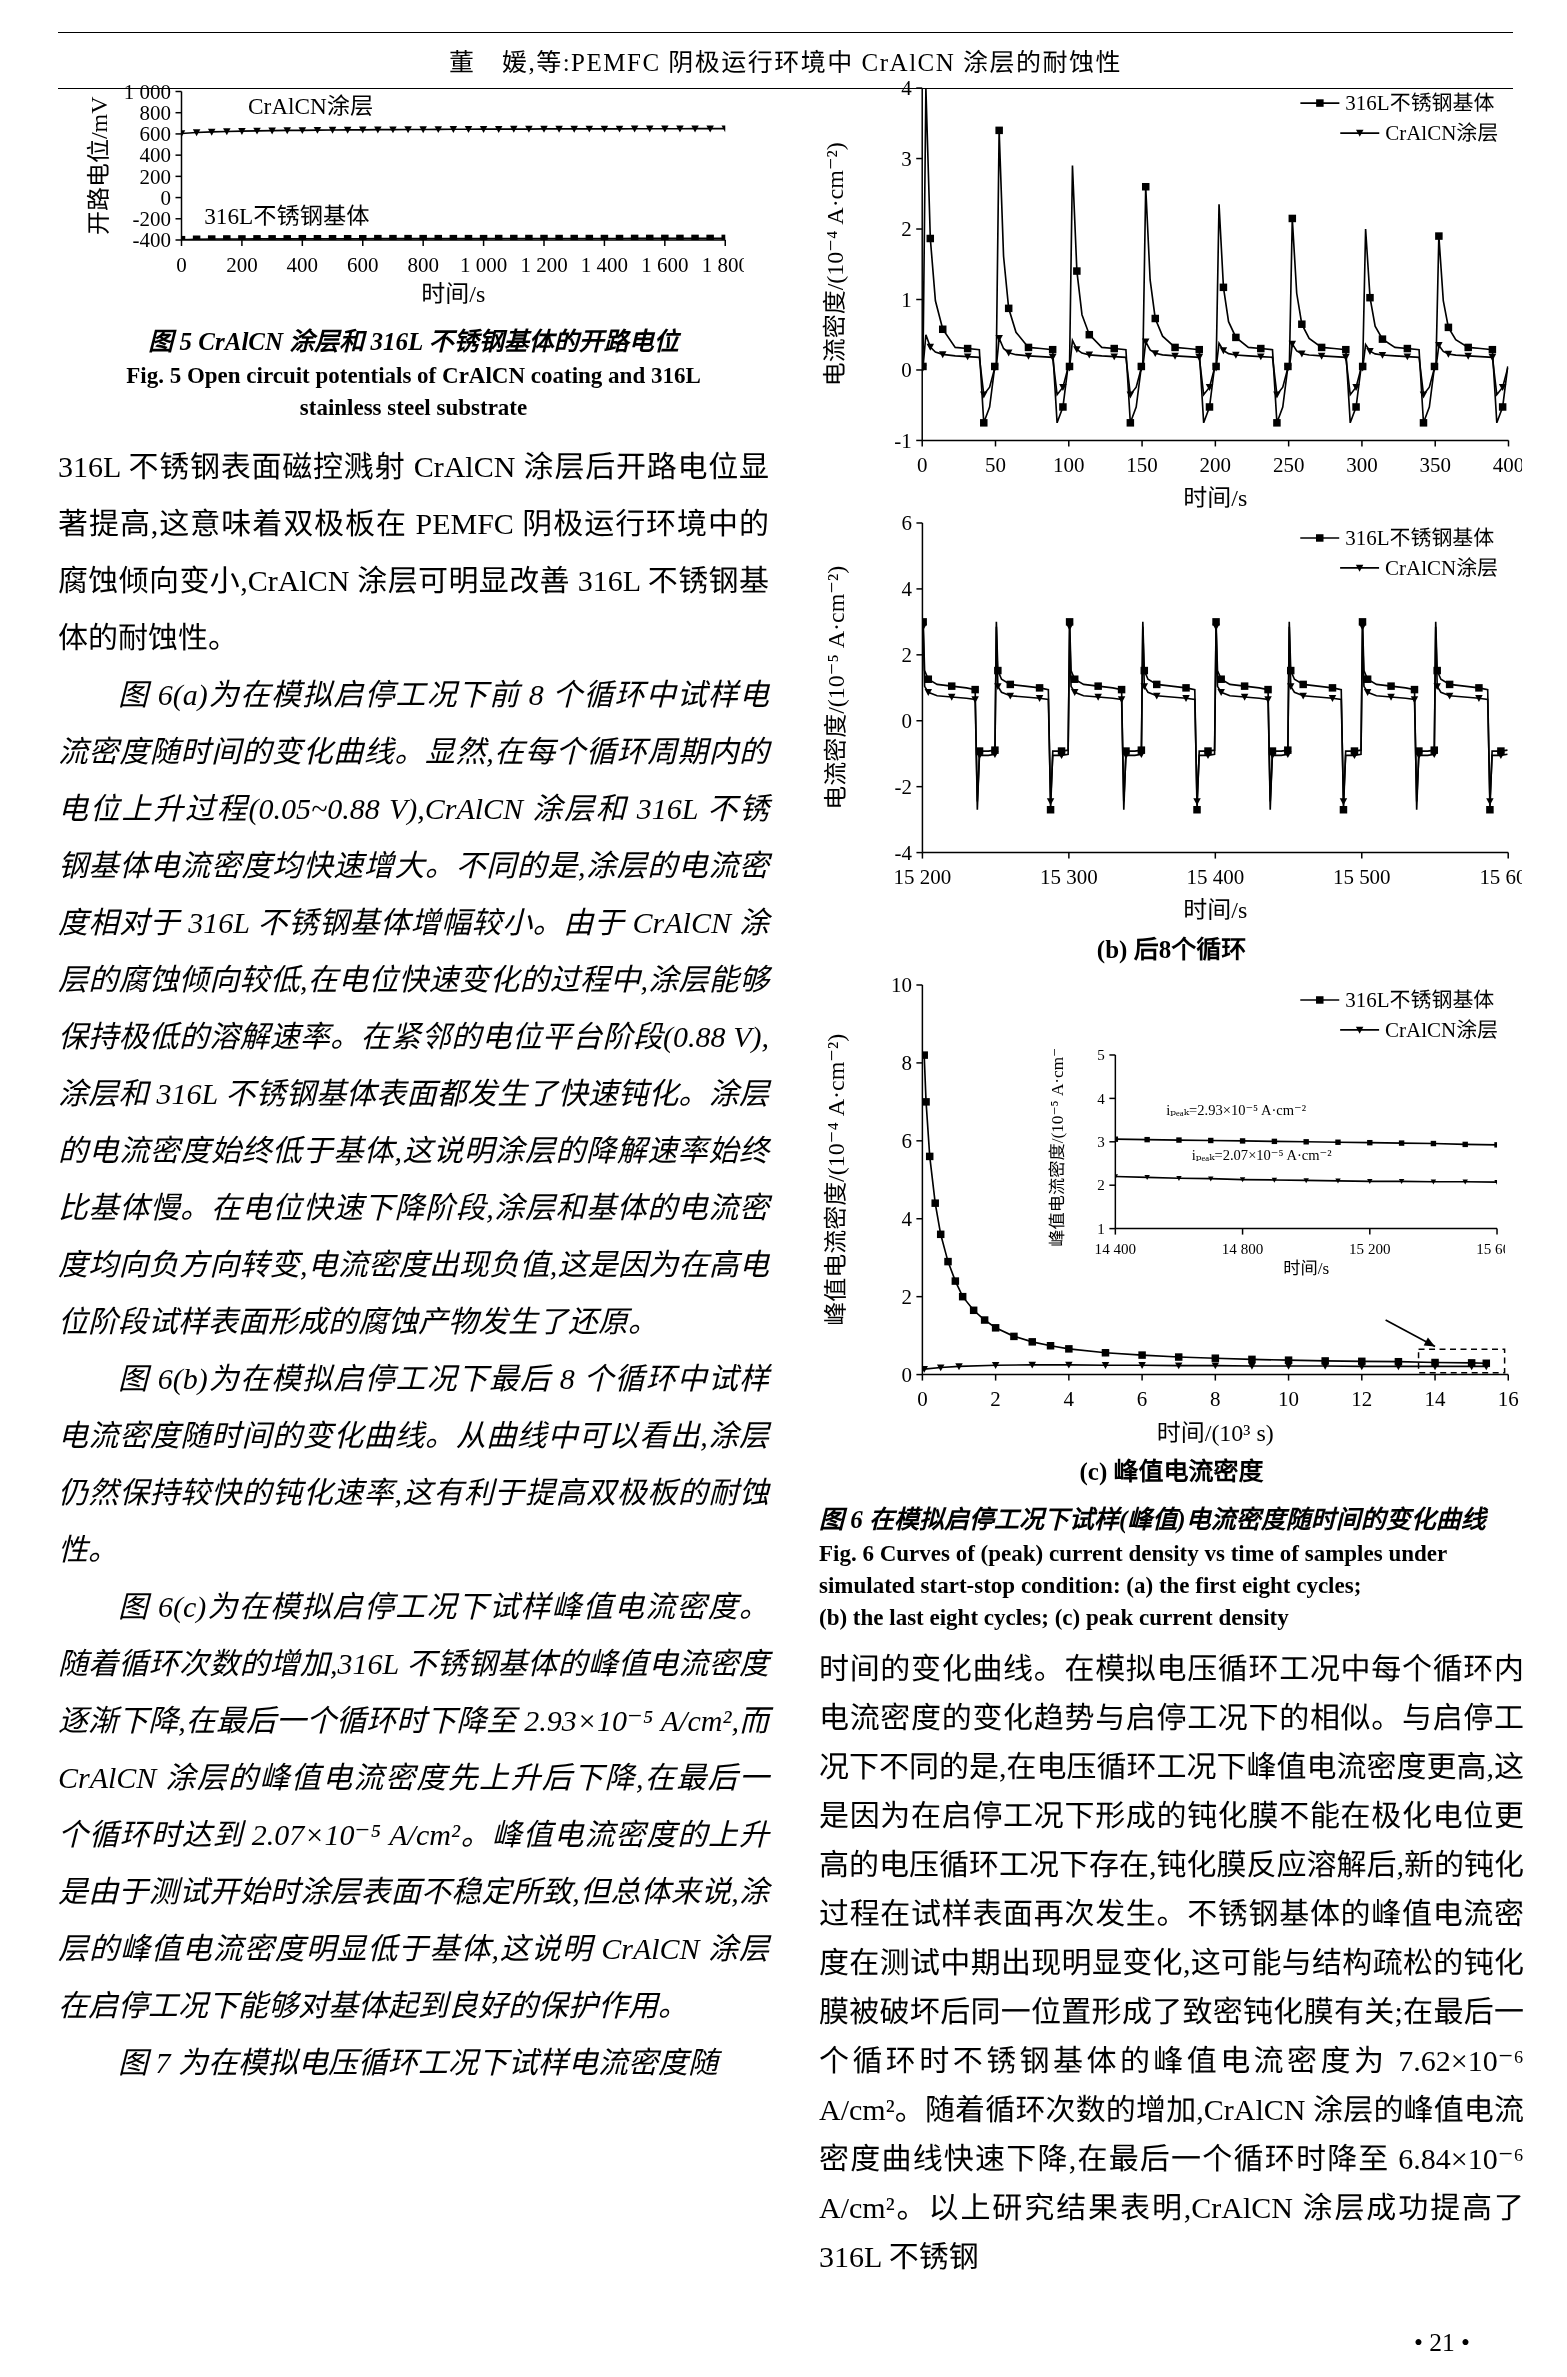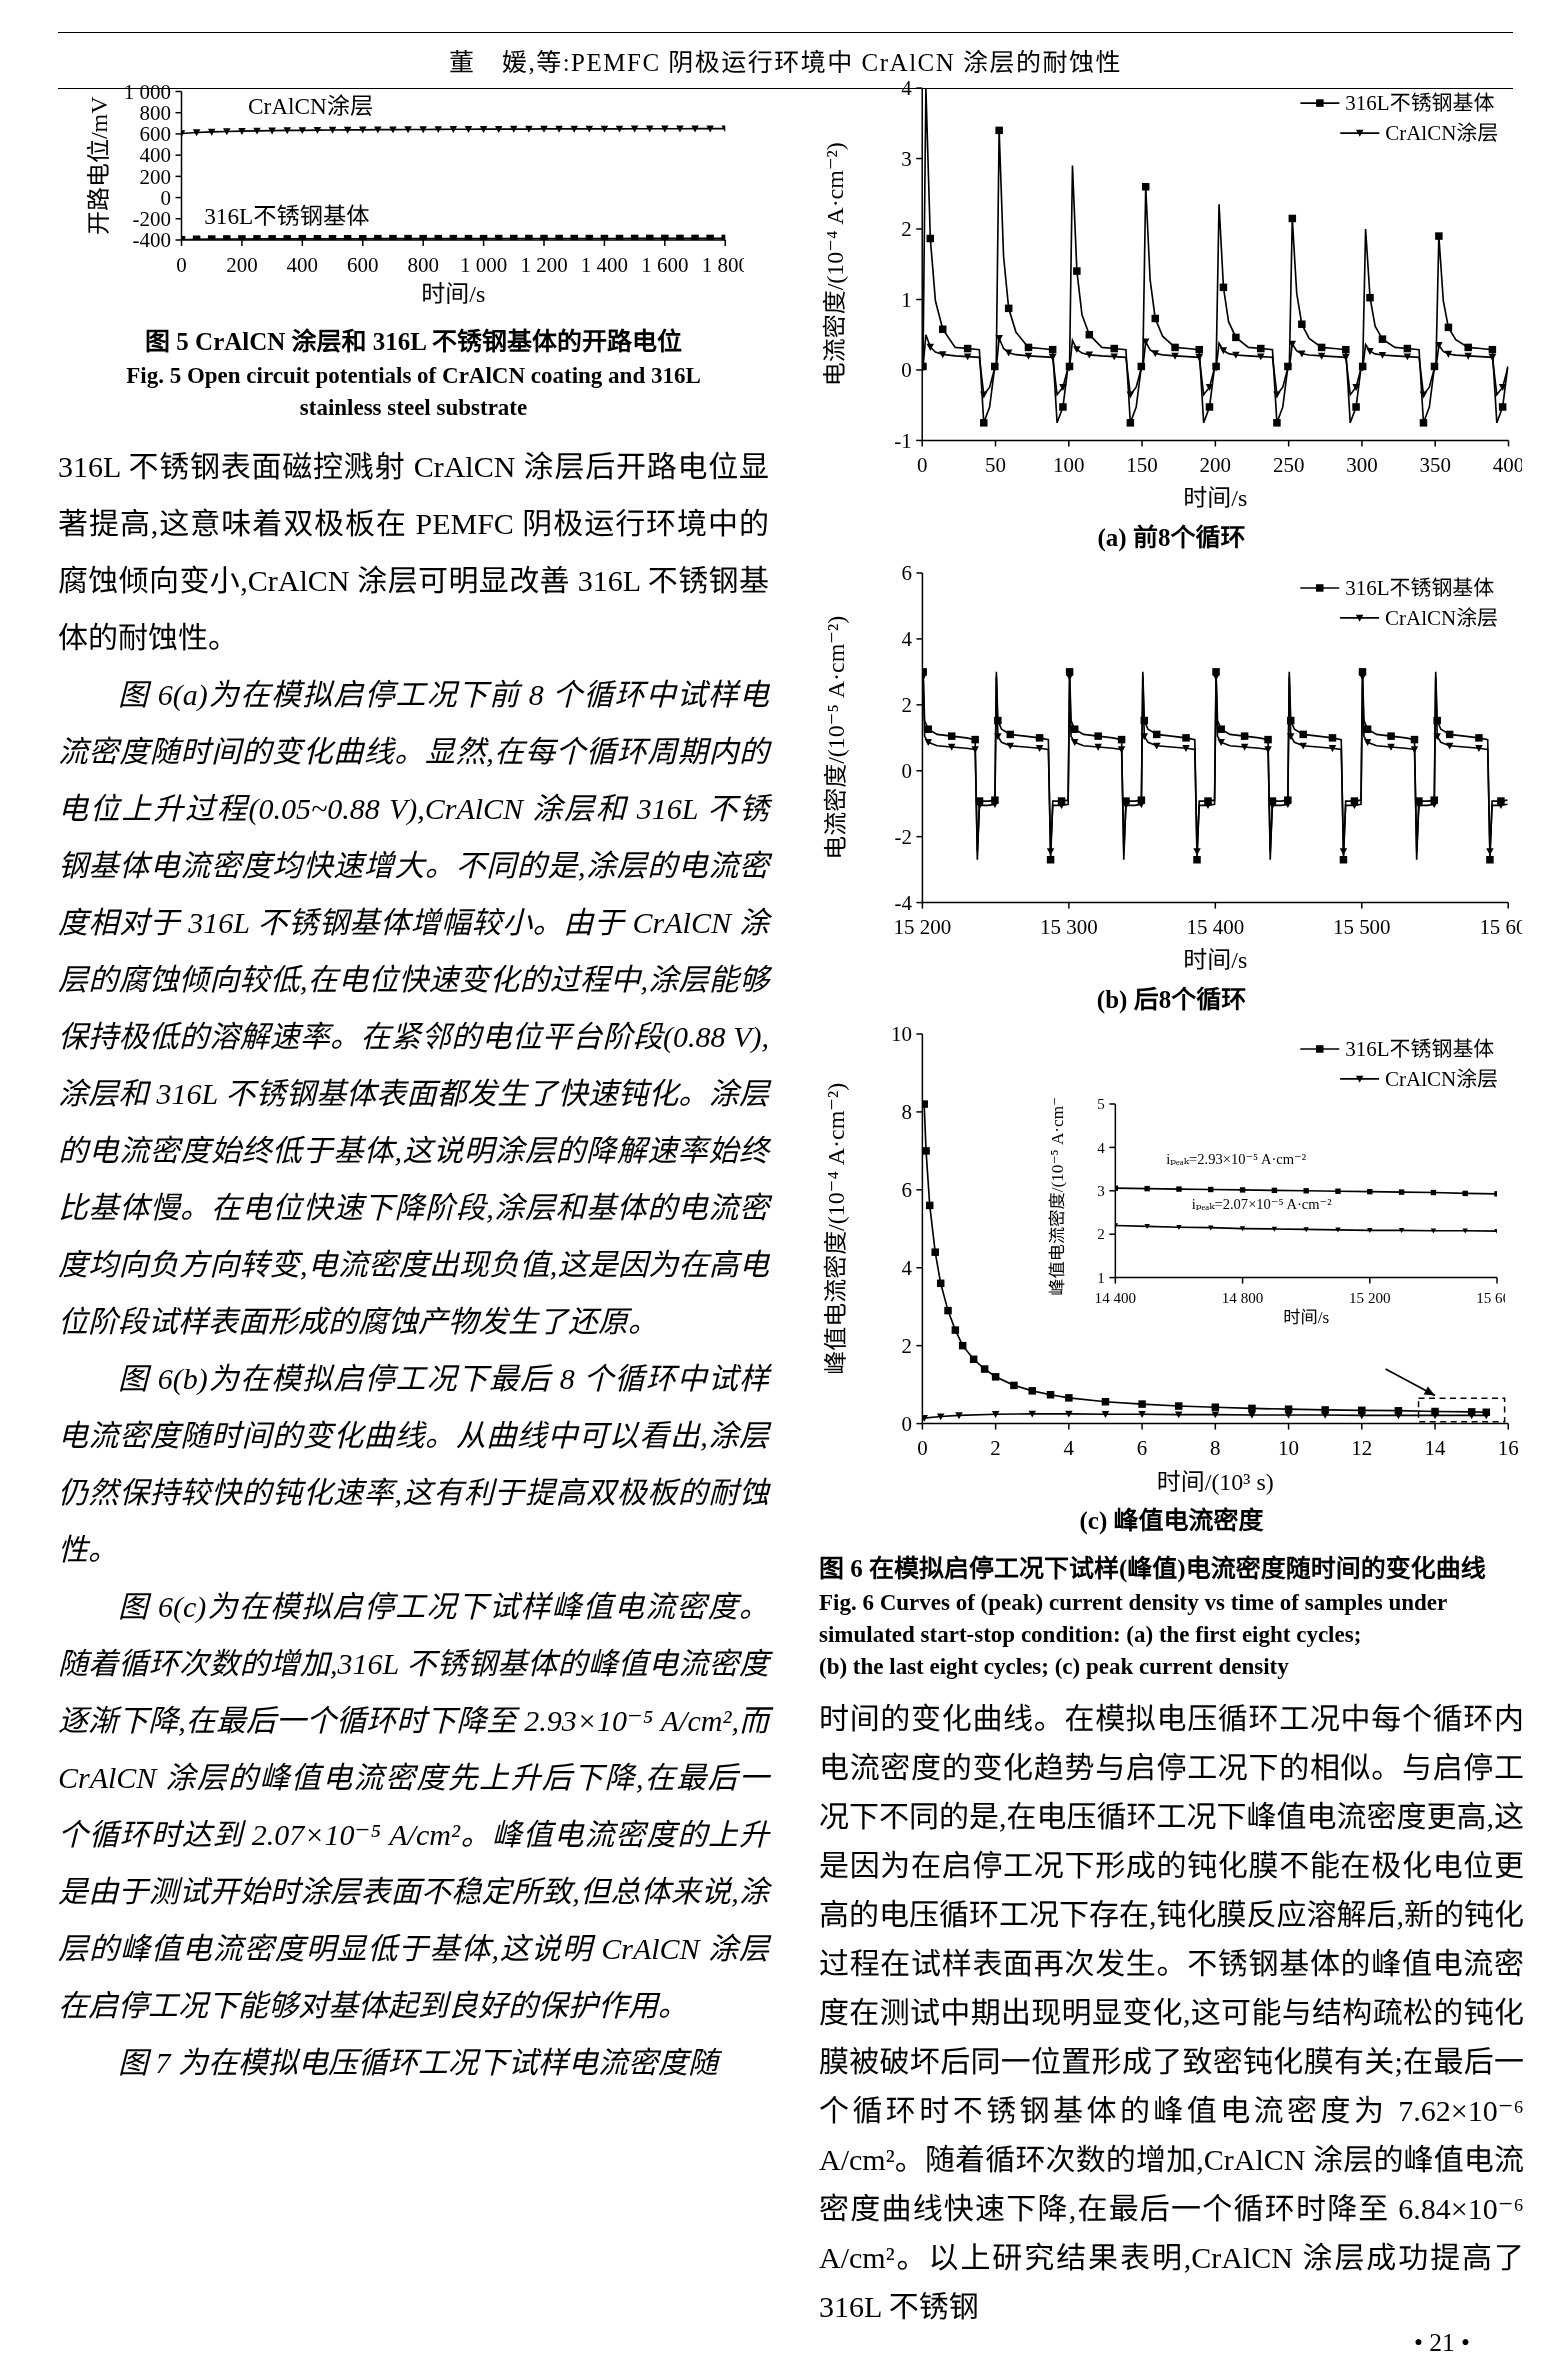--- a/index.html
+++ b/index.html
@@ -12,21 +12,21 @@
     position:absolute;left:58px;right:54px;top:31.5px;
     border-top:1.5px solid #000;border-bottom:1.5px solid #000;
     text-align:center;padding:9px 0 10.5px;
     font-size:25px;letter-spacing:1.5px;
   }
   .col{position:absolute;}
   .col-left{left:58px;top:84px;width:711px;}
   .col-right{left:819px;top:79px;width:705px;}
   figure{margin:0;text-align:center;}
   .chart{position:relative;margin:0 auto;display:block;}
-  .cap-cn{font-weight:bold;font-size:25px;margin-top:12px;}
+  .cap-cn{font-weight:bold;font-size:25px;margin-top:12px;font-style:italic;}
   .cap-en{font-weight:bold;font-size:23px;margin-top:6px;}
   .sub-cap{font-weight:bold;font-size:25px;margin:3px 0 10.5px;}
   p.body{font-size:30px;text-align:justify;margin:0;}
   .col-left p.body{line-height:57px;}
   .col-right p.body{line-height:49px;}
   p.indent{text-indent:2em;font-style:italic;}
   h3.sec{font-size:31px;font-weight:bold;margin:0;line-height:57px;text-align:left;}
   .fig5-block{margin-bottom:16.5px;}
   .fig6-caps{margin-top:4.5px;}
   .page-number{position:absolute;right:97px;bottom:19.5px;font-size:25.5px;}
@@ -325,21 +325,20 @@
               <polygon points="904.18,406.78 914.18,406.78 909.18,416.03" fill="#000"></polygon>
             </g>
             <line x1="639.4" y1="32" x2="691.4" y2="32" stroke="#000" stroke-width="2.2"></line>
             <rect x="660.4" y="27" width="10" height="10" fill="#000"></rect>
             <text x="699.4" y="41.8" font-size="28">316L不锈钢基体</text>
             <line x1="692.5999999999999" y1="72" x2="744.5999999999999" y2="72" stroke="#000" stroke-width="2.2"></line>
             <polygon points="713.5999999999999,67.75 723.5999999999999,67.75 718.5999999999999,77" fill="#000"></polygon>
             <text x="752.5999999999999" y="81.8" font-size="28">CrAlCN涂层</text>
           </svg>
         </div>
-      <div class="sub-cap">(a) 前8个循环</div>
     </figure>
 
     <figure>
       <div class="chart" id="chart-fig6b" style="width: 701px; height: 412px;">
           <svg viewBox="0 0 935 550" width="701" height="412">
             <line x1="135" y1="12" x2="135" y2="452" stroke="#000" stroke-width="2"></line>
             <line x1="135" y1="452" x2="917" y2="452" stroke="#000" stroke-width="2"></line>
             <line x1="135" y1="452" x2="135" y2="460" stroke="#000" stroke-width="2"></line>
             <text x="135" y="494" text-anchor="middle" font-size="28">15 200</text>
             <line x1="330.5" y1="452" x2="330.5" y2="460" stroke="#000" stroke-width="2"></line>

